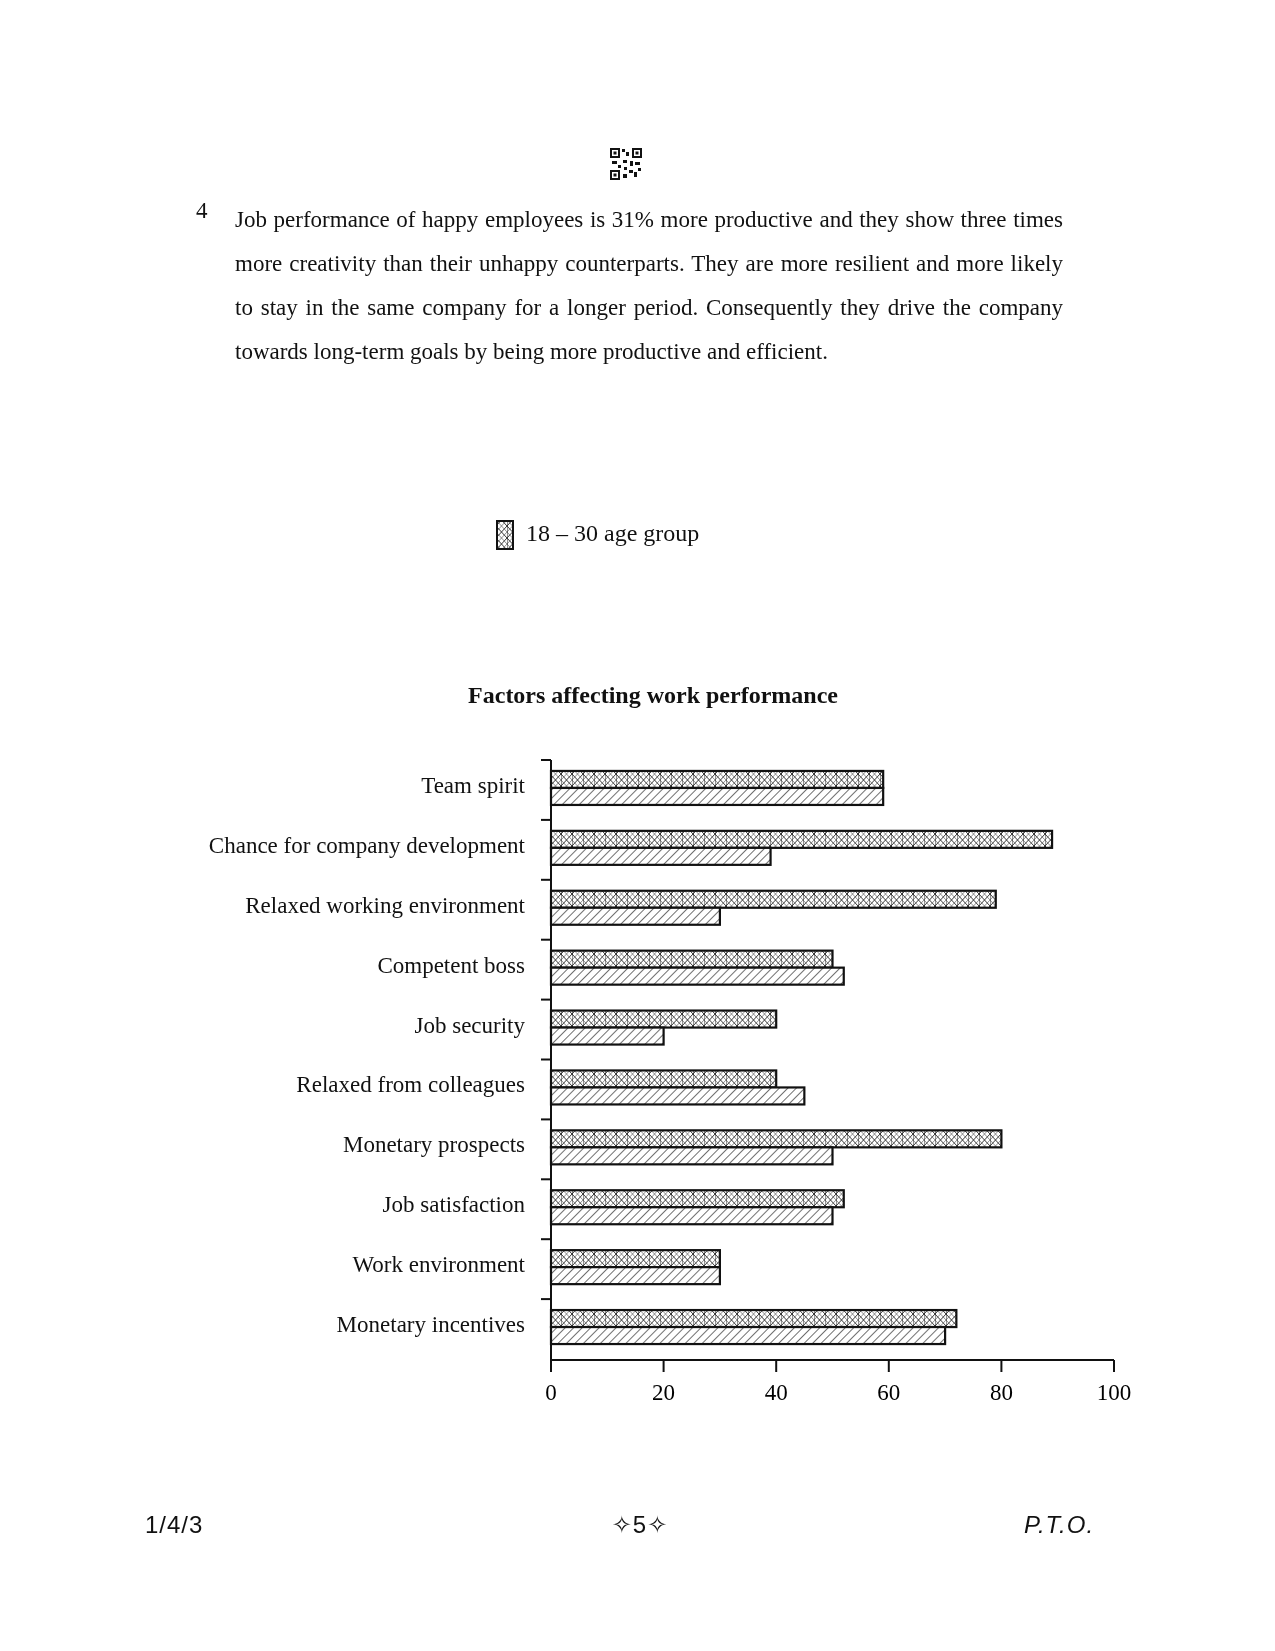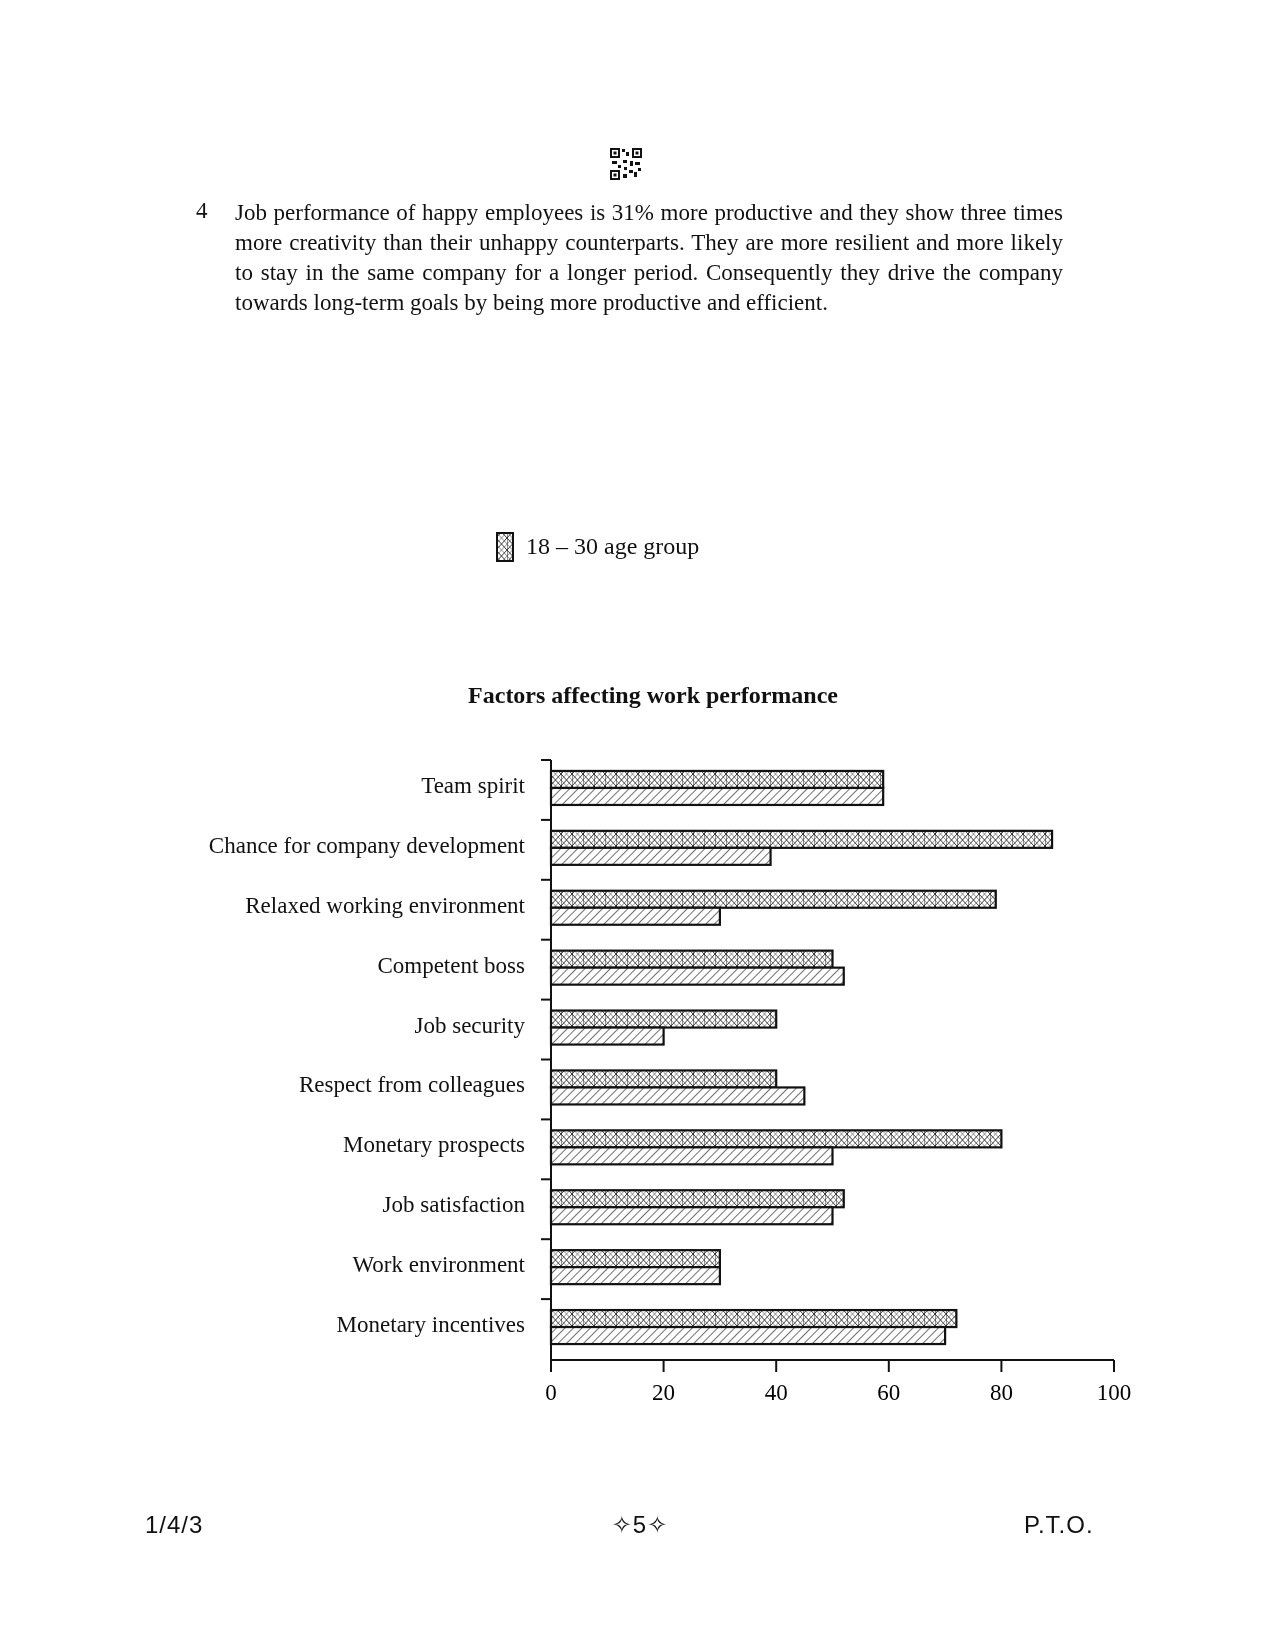--- a/index.html
+++ b/index.html
@@ -1,21 +1,21 @@
 <!DOCTYPE html>
 <html><head>
 <meta charset="utf-8">
 <style>
   html, body { margin:0; padding:0; background:#fff; }
   body { width:1275px; height:1651px; position:relative; overflow:hidden; font-family:"DejaVu Serif", serif; color:#111; }
   .qr { position:absolute; left:610px; top:148px; width:32px; height:32px; }
   .qnum { position:absolute; left:196px; top:198px; font-size:23px; font-family:"Liberation Serif", serif; }
-  .qtext { position:absolute; left:235px; top:198px; width:828px; font-size:23px; line-height:30px; text-align:justify; font-family:"Liberation Serif", serif; }
+  .qtext { position:absolute; left:235px; top:198px; width:828px; font-size:23px; line-height:44px; text-align:justify; font-family:"Liberation Serif", serif; }
   .legend { position:absolute; left:496px; top:520px; font-family:"Liberation Serif", serif; font-size:24px; }
-  .legend-item { display:flex; align-items:center; height:53px; }
+  .legend-item { display:flex; align-items:flex-start; height:53px; }
   .legend-swatch { width:18px; height:30px; margin-right:12px; }
   .chart-title { position:absolute; left:0; width:1306px; top:682px; text-align:center; font-weight:bold; font-size:24px; font-family:"Liberation Serif", serif; }
   .cat-label { position:absolute; right:750px; font-size:23px; font-family:"Liberation Serif", serif; white-space:nowrap; }
   svg#chart { position:absolute; left:0; top:0; }
   .tick-label { font-family:"Liberation Serif", serif; font-size:23px; }
   .footer { position:absolute; top:1475px; font-family:"Liberation Sans", sans-serif; font-size:24px; letter-spacing:1px;margin-top:36px; }
 </style>
 </head>
 <body>
 
@@ -58,21 +58,21 @@
 </div>
 
 <div class="chart-title">Factors affecting work performance</div>
 
 <div id="cat-labels">
     <div class="cat-label" style="top: 772.95px;">Team spirit</div>
     <div class="cat-label" style="top: 832.85px;">Chance for company development</div>
     <div class="cat-label" style="top: 892.75px; text-align: right;">Relaxed working environment</div>
     <div class="cat-label" style="top: 952.65px; margin-left: 12px;">Competent boss</div>
     <div class="cat-label" style="top: 1012.55px;">Job security</div>
-    <div class="cat-label" style="top: 1072.45px;">Respect from colleagues</div>
+    <div class="cat-label" style="top: 1072.45px;">Relaxed from colleagues</div>
     <div class="cat-label" style="top: 1132.35px;">Monetary prospects</div>
     <div class="cat-label" style="top: 1192.25px;">Job satisfaction</div>
     <div class="cat-label" style="top: 1252.15px;">Work environment</div>
     <div class="cat-label" style="top: 1312.05px;">Monetary incentives</div>
   </div>
 
 <svg id="chart" width="1275" height="1651">
   <defs>
     <pattern id="pat-star" patternUnits="userSpaceOnUse" width="11" height="12">
       <rect width="11" height="12" fill="#fff"></rect>
@@ -134,13 +134,13 @@
       <text x="1001.4" y="1400" text-anchor="middle" class="tick-label">80</text>
       <line x1="1114" y1="1360" x2="1114" y2="1372" stroke="#111" stroke-width="2"></line>
       <text x="1114" y="1400" text-anchor="middle" class="tick-label">100</text>
     </g>
 </svg>
 
 <div class="footer" style="left:145px;">1/4/3</div>
 <div class="footer" style="left:600px; width:80px; text-align:center;">
   <span>✧</span><span>5</span><span>✧</span>
 </div>
-<div class="footer" style="left:1024px;">P.T.O.</div>
+<div class="footer" style="left:1024px;font-style:italic;">P.T.O.</div>
 
 </body></html>

